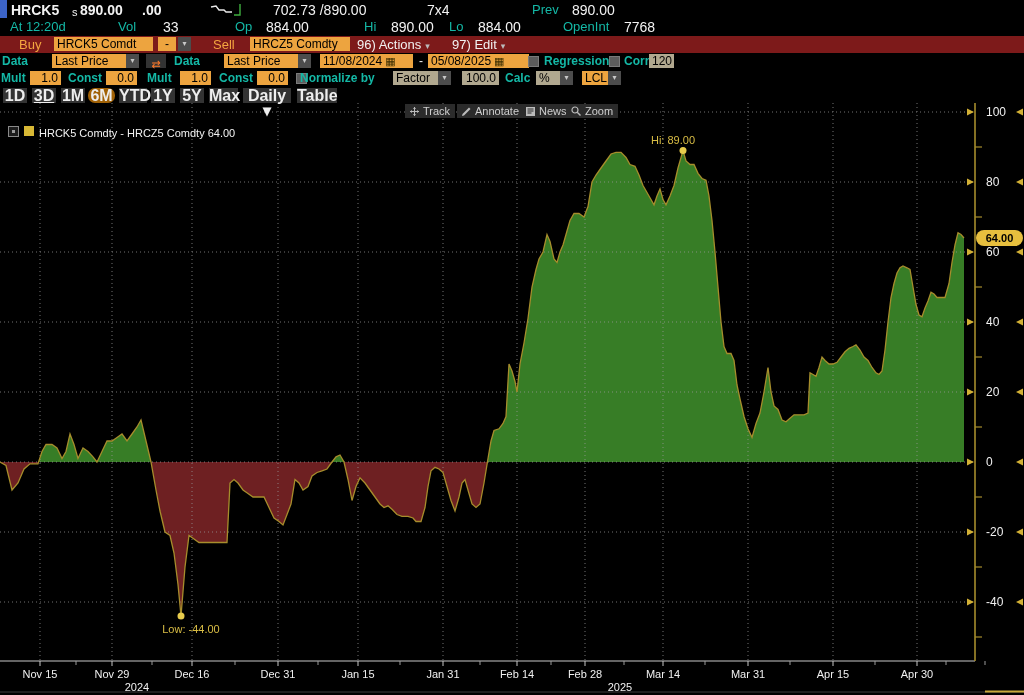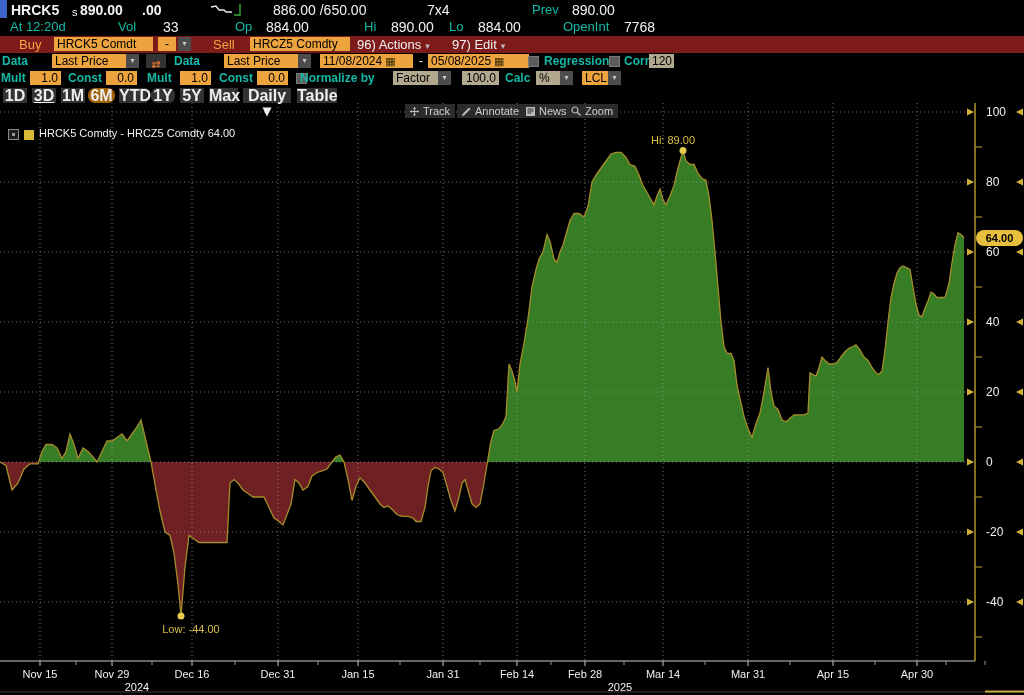--- a/index.html
+++ b/index.html
@@ -28,21 +28,21 @@
   .ddcaret::after{content:"\25BE";font-size:9px;color:#bbb;margin-left:4px;}
   
   .tab{position:absolute;top:88px;height:15px;background:#333333;color:#eee;font-size:16px;
        font-weight:bold;text-align:center;line-height:15px;}
   .tab.sel{background:#a16207;border-radius:7px;}
   
   .cbtn{position:absolute;top:104px;height:14px;background:#2b2b2b;color:#cfcfcf;font-size:11px;
         line-height:14px;padding:0 5px;display:flex;align-items:center;gap:4px;}
   .cbtn svg{display:block;}
   
-  #legend{position:absolute;left:8px;top:126px;height:14px;display:flex;align-items:flex-end;gap:5px;}
+  #legend{position:absolute;left:8px;top:126px;height:14px;display:flex;align-items:flex-start;gap:5px;}
   .lgbox{width:9px;height:9px;border:1px solid #8a8a8a;background:#1c1c1c;display:flex;align-items:center;justify-content:center;}
   .lgbox i{width:3px;height:3px;background:#9a9a9a;display:block;}
   .lgswatch{width:10px;height:10px;}
 </style>
 </head>
 <body>
 
 <div id="screen">
 
   <svg id="chart" width="1024" height="695" viewBox="0 0 1024 695" style="position:absolute;left:0;top:0;">
@@ -174,21 +174,21 @@
 
   <div class="abs" style="left:0;top:0;width:7px;height:18px;background:#3c64c8;"></div>
   <span class="abs white bold f14" style="left:11px;top:1px;">HRCK5</span>
   <span class="abs white f11" style="left:72px;top:5px;">s</span>
   <span class="abs white bold f14" style="left:80px;top:1px;">890.00</span>
   <span class="abs white bold f14" style="left:142px;top:1px;">.00</span>
   <svg class="abs" style="left:210px;top:3px;" width="36" height="13" viewBox="0 0 36 13">
     <polyline points="1,4 6,3 9,7 14,7 16,9 22,9" fill="none" stroke="#e8e8e8" stroke-width="1.4"></polyline>
     <polyline points="24,12 30,12 30,1" fill="none" stroke="#3fae3f" stroke-width="1.4"></polyline>
   </svg>
-  <span class="abs white f14" style="left:273px;top:1px;">886.00 /650.00</span>
+  <span class="abs white f14" style="left:273px;top:1px;">702.73 /890.00</span>
   <span class="abs white f14" style="left:427px;top:1px;">7x4</span>
   <span class="abs amber f13" style="left:532px;top:2px;">Prev</span>
   <span class="abs white f14" style="left:572px;top:1px;">890.00</span>
 
   <span class="abs amber f13" style="left:10px;top:19px;">At 12:20d</span>
   <span class="abs amber f13" style="left:118px;top:19px;">Vol</span>
   <span class="abs white f14" style="left:163px;top:18px;">33</span>
   <span class="abs amber f13" style="left:235px;top:19px;">Op</span>
   <span class="abs white f14" style="left:266px;top:18px;">884.00</span>
   <span class="abs amber f13" style="left:364px;top:19px;">Hi</span>
@@ -242,21 +242,21 @@
   <div class="drop" style="left:560px;top:71px;"></div>
   <div class="fld" style="left:582px;top:71px;width:26px;">LCL</div>
   <div class="drop" style="left:608px;top:71px;"></div>
 
   <div id="tabs">
       <div class="tab" style="left: 3px; width: 24px;">1D</div>
       <div class="tab" style="left: 32px; width: 24px; text-decoration: underline;">3D</div>
       <div class="tab" style="left: 61px; width: 24px;">1M</div>
       <div class="tab sel" style="left: 88px; width: 27px;">6M</div>
       <div class="tab" style="left: 119px; width: 28px;">YTD</div>
-      <div class="tab" style="left: 151px; width: 24px; border-radius: 6px;">1Y</div>
+      <div class="tab" style="left: 151px; width: 24px;">1Y</div>
       <div class="tab" style="left: 180px; width: 24px;">5Y</div>
       <div class="tab" style="left: 209px; width: 29px;">Max</div>
       <div class="tab" style="left: 243px; width: 48px;">Daily ▾</div>
       <div class="tab" style="left: 297px; width: 40px;">Table</div>
     </div>
 
   <div class="cbtn" style="left:405px;">
     <svg width="9" height="9" viewBox="0 0 9 9">
         <path d="M4.5 0v9M0 4.5h9" stroke="#bbb" stroke-width="1"></path>
         <path d="M4.5 0l1.5 2h-3zM4.5 9l1.5-2h-3zM0 4.5l2-1.5v3zM9 4.5l-2-1.5v3z" fill="#bbb"></path>

